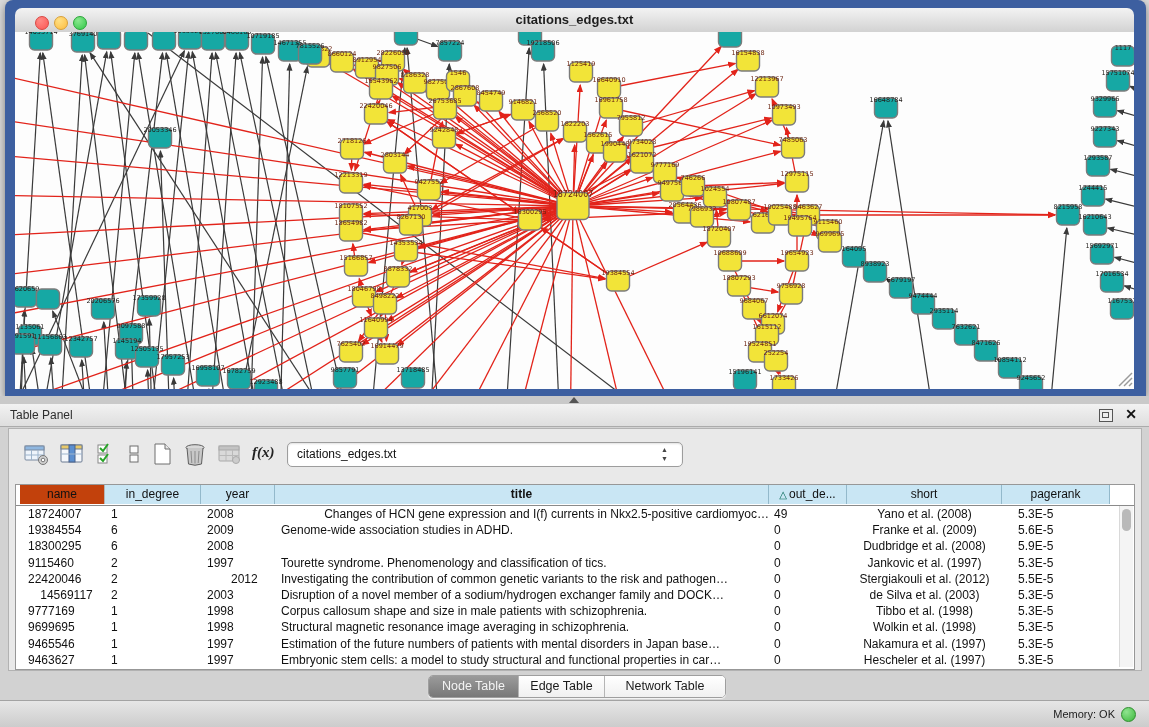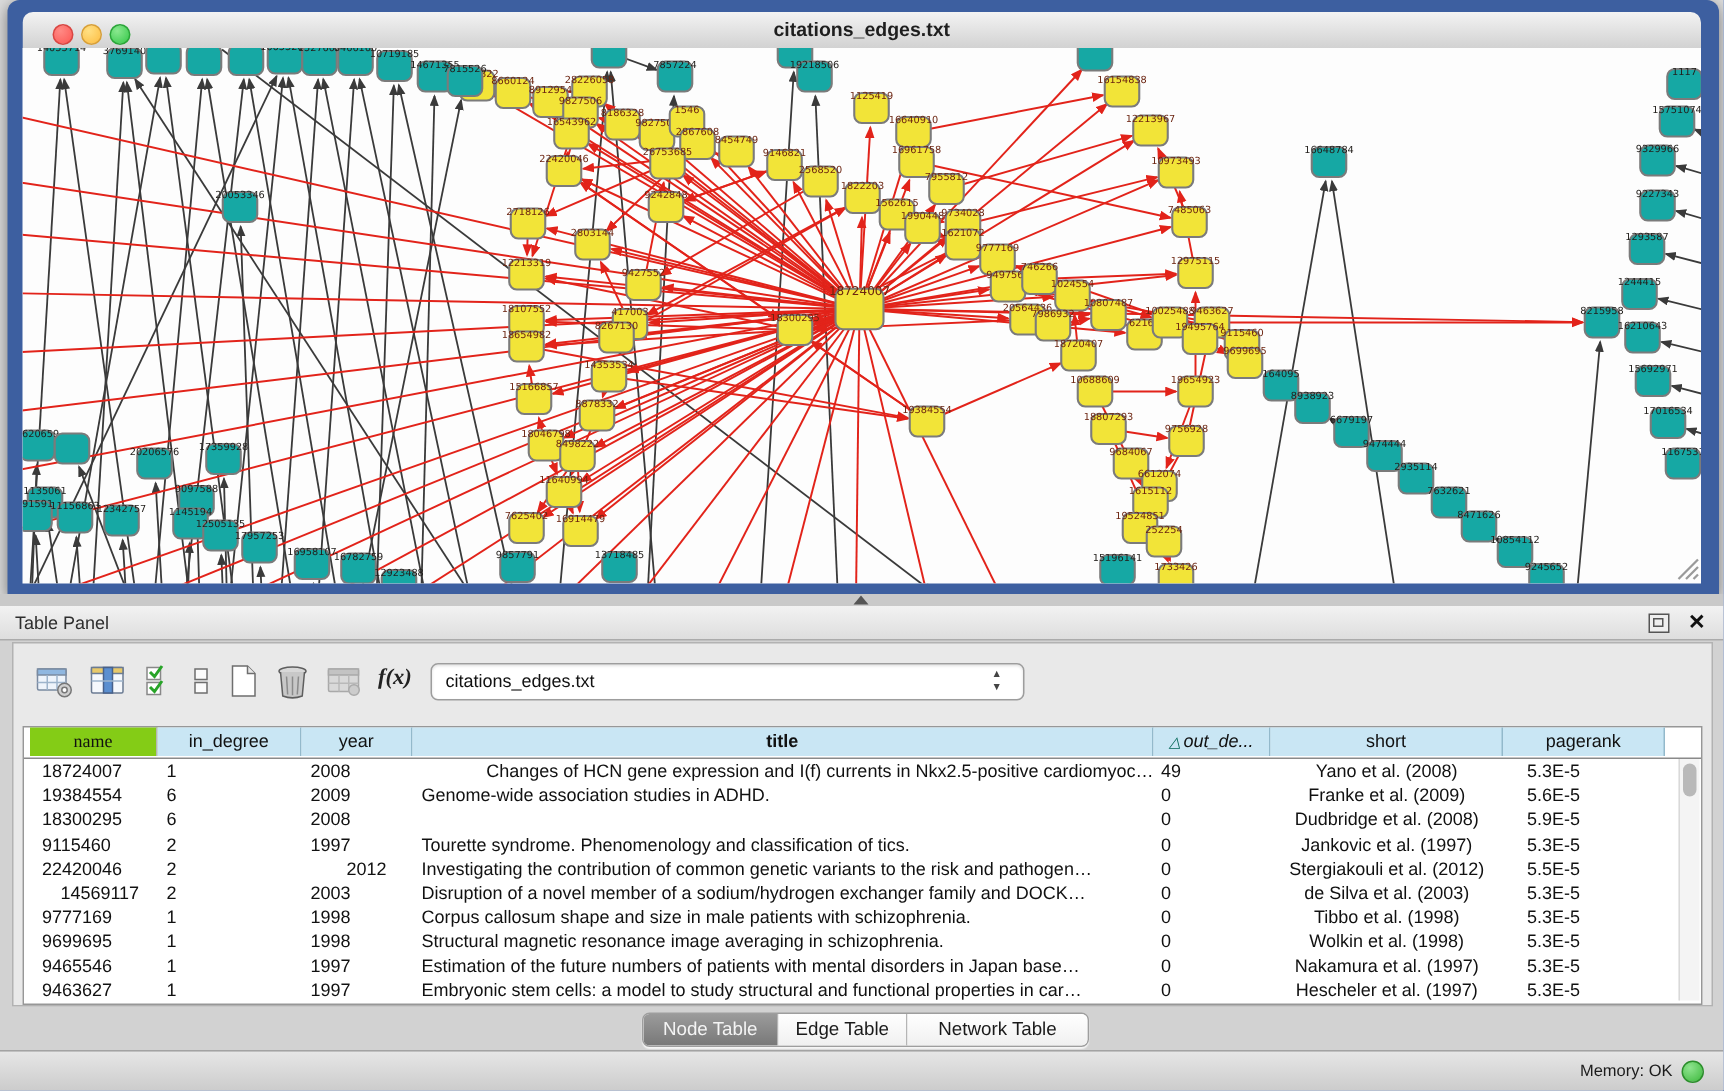--- a/index.html
+++ b/index.html
@@ -42,21 +42,21 @@
   .combo{position:absolute;left:278px;top:1px;width:394px;height:23px;background:#fff;
     border:1px solid #9d9d9d;border-radius:5px;box-shadow:inset 0 1px 2px rgba(0,0,0,.12);}
   .combo-text{position:absolute;left:9px;top:4px;font-size:12px;color:#111;}
   .combo-arrows{position:absolute;right:14px;top:2px;font-size:7px;line-height:9px;color:#444;text-align:center;}
 
   
   .table-wrap{position:absolute;left:6px;top:55px;width:1118px;height:184px;background:#fff;border:1px solid #979797;}
   .thead{position:absolute;left:0;top:0;width:100%;height:20px;border-bottom:1px solid #8a8a8a;}
   .th{position:absolute;top:0;height:19px;background:#c9e6f4;border-right:1px solid #93b9cb;
       font-size:12px;color:#111;text-align:center;line-height:19px;overflow:hidden;white-space:nowrap;}
-  .th.gray{background:#84cc16;border-right:1px solid #b5b5b5;font-family:Liberation Serif, serif;}
+  .th.gray{background:#c2410c;border-right:1px solid #b5b5b5;}
   .sort-tri{font-size:10px;color:#065;margin-right:2px;}
   .tbody{position:absolute;left:0;top:21px;width:1104px;height:162px;overflow:hidden;}
   .tr{position:absolute;left:0;width:100%;height:16px;}
   .td{position:absolute;top:0;height:16px;font-size:12px;color:#111;line-height:16px;
       overflow:hidden;white-space:nowrap;}
   .vsb{position:absolute;right:1px;top:21px;width:13px;height:161px;background:#f4f4f4;border-left:1px solid #d9d9d9;}
   .vsb-thumb{position:absolute;left:2px;top:3px;width:9px;height:22px;background:#b9b9b9;border-radius:5px;}
 
   
   .seg{position:absolute;left:428px;top:279px;height:21px;display:flex;
@@ -903,21 +903,21 @@
           <span class="combo-arrows">▲<br>▼</span>
         </div>
       </div>
 
       <div class="table-wrap">
         <div class="thead" id="thead">
             <div class="th gray" style="left: 4px; width: 84px;">name</div>
             <div class="th" style="left: 89px; width: 95px;">in_degree</div>
             <div class="th" style="left: 185px; width: 73px;">year</div>
             <div class="th" style="left: 259px; width: 493px; font-weight: bold;">title</div>
-            <div class="th" style="left: 753px; width: 77px; font-style: italic;"><span class="sort-tri">△</span>out_de...</div>
+            <div class="th" style="left: 753px; width: 77px;"><span class="sort-tri">△</span>out_de...</div>
             <div class="th" style="left: 831px; width: 154px;">short</div>
             <div class="th" style="left: 986px; width: 107px;">pagerank</div>
           </div>
         <div class="tbody" id="tbody">
             <div class="tr" style="top: 0px;">
               <div class="td" style="left: 4px; width: 77px; padding-left: 8px; text-align: left;">18724007</div>
               <div class="td" style="left: 89px; width: 90px; padding-left: 6px; text-align: left;">1</div>
               <div class="td" style="left: 185px; width: 68px; padding-left: 6px; text-align: left;">2008</div>
               <div class="td" style="left: 259px; width: 488px; padding-left: 6px; text-align: right;">Changes of HCN gene expression and I(f) currents in Nkx2.5-positive cardiomyoc…</div>
               <div class="td" style="left: 753px; width: 73px; padding-left: 5px; text-align: left;">49</div>

